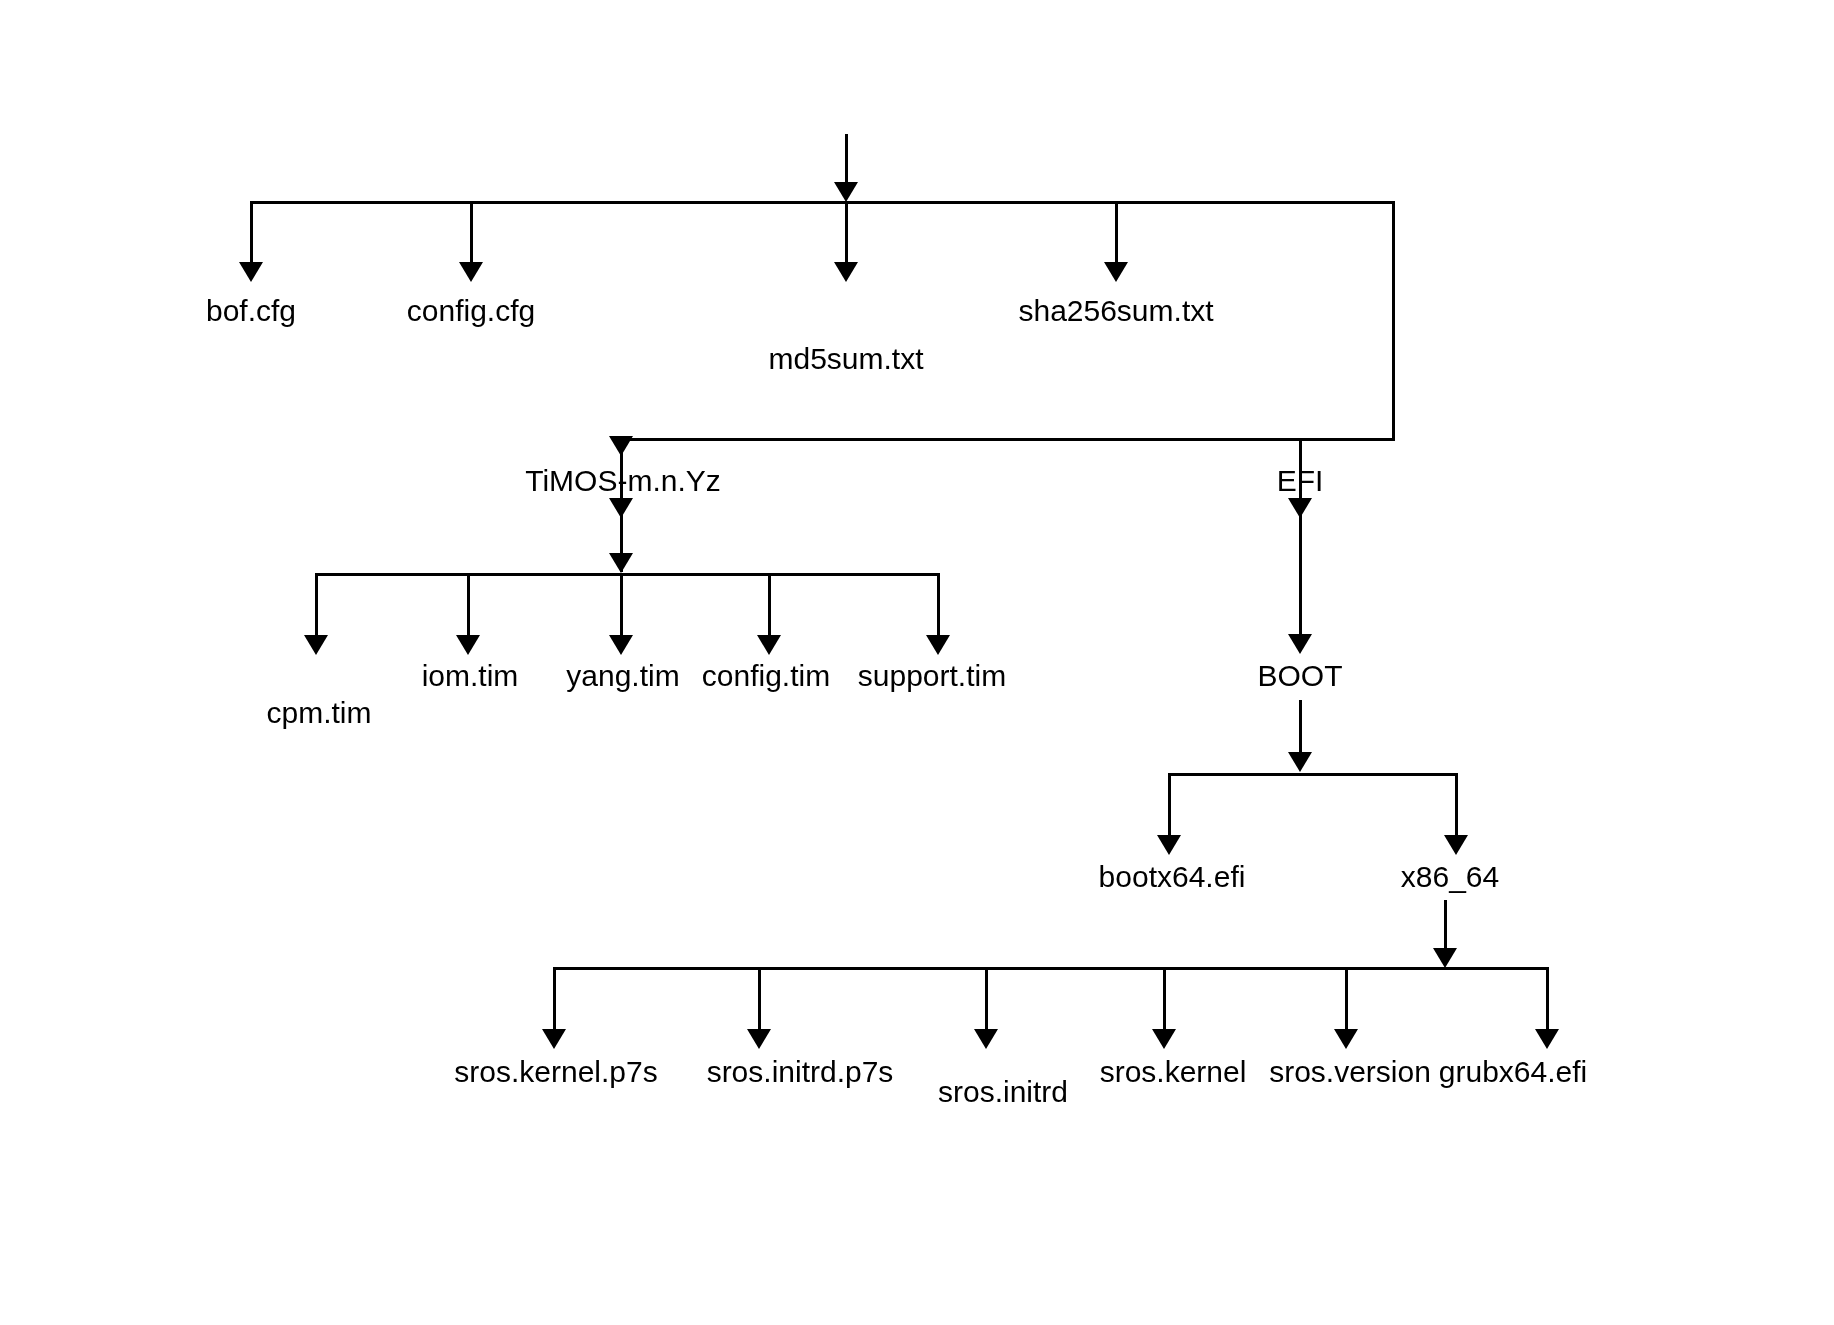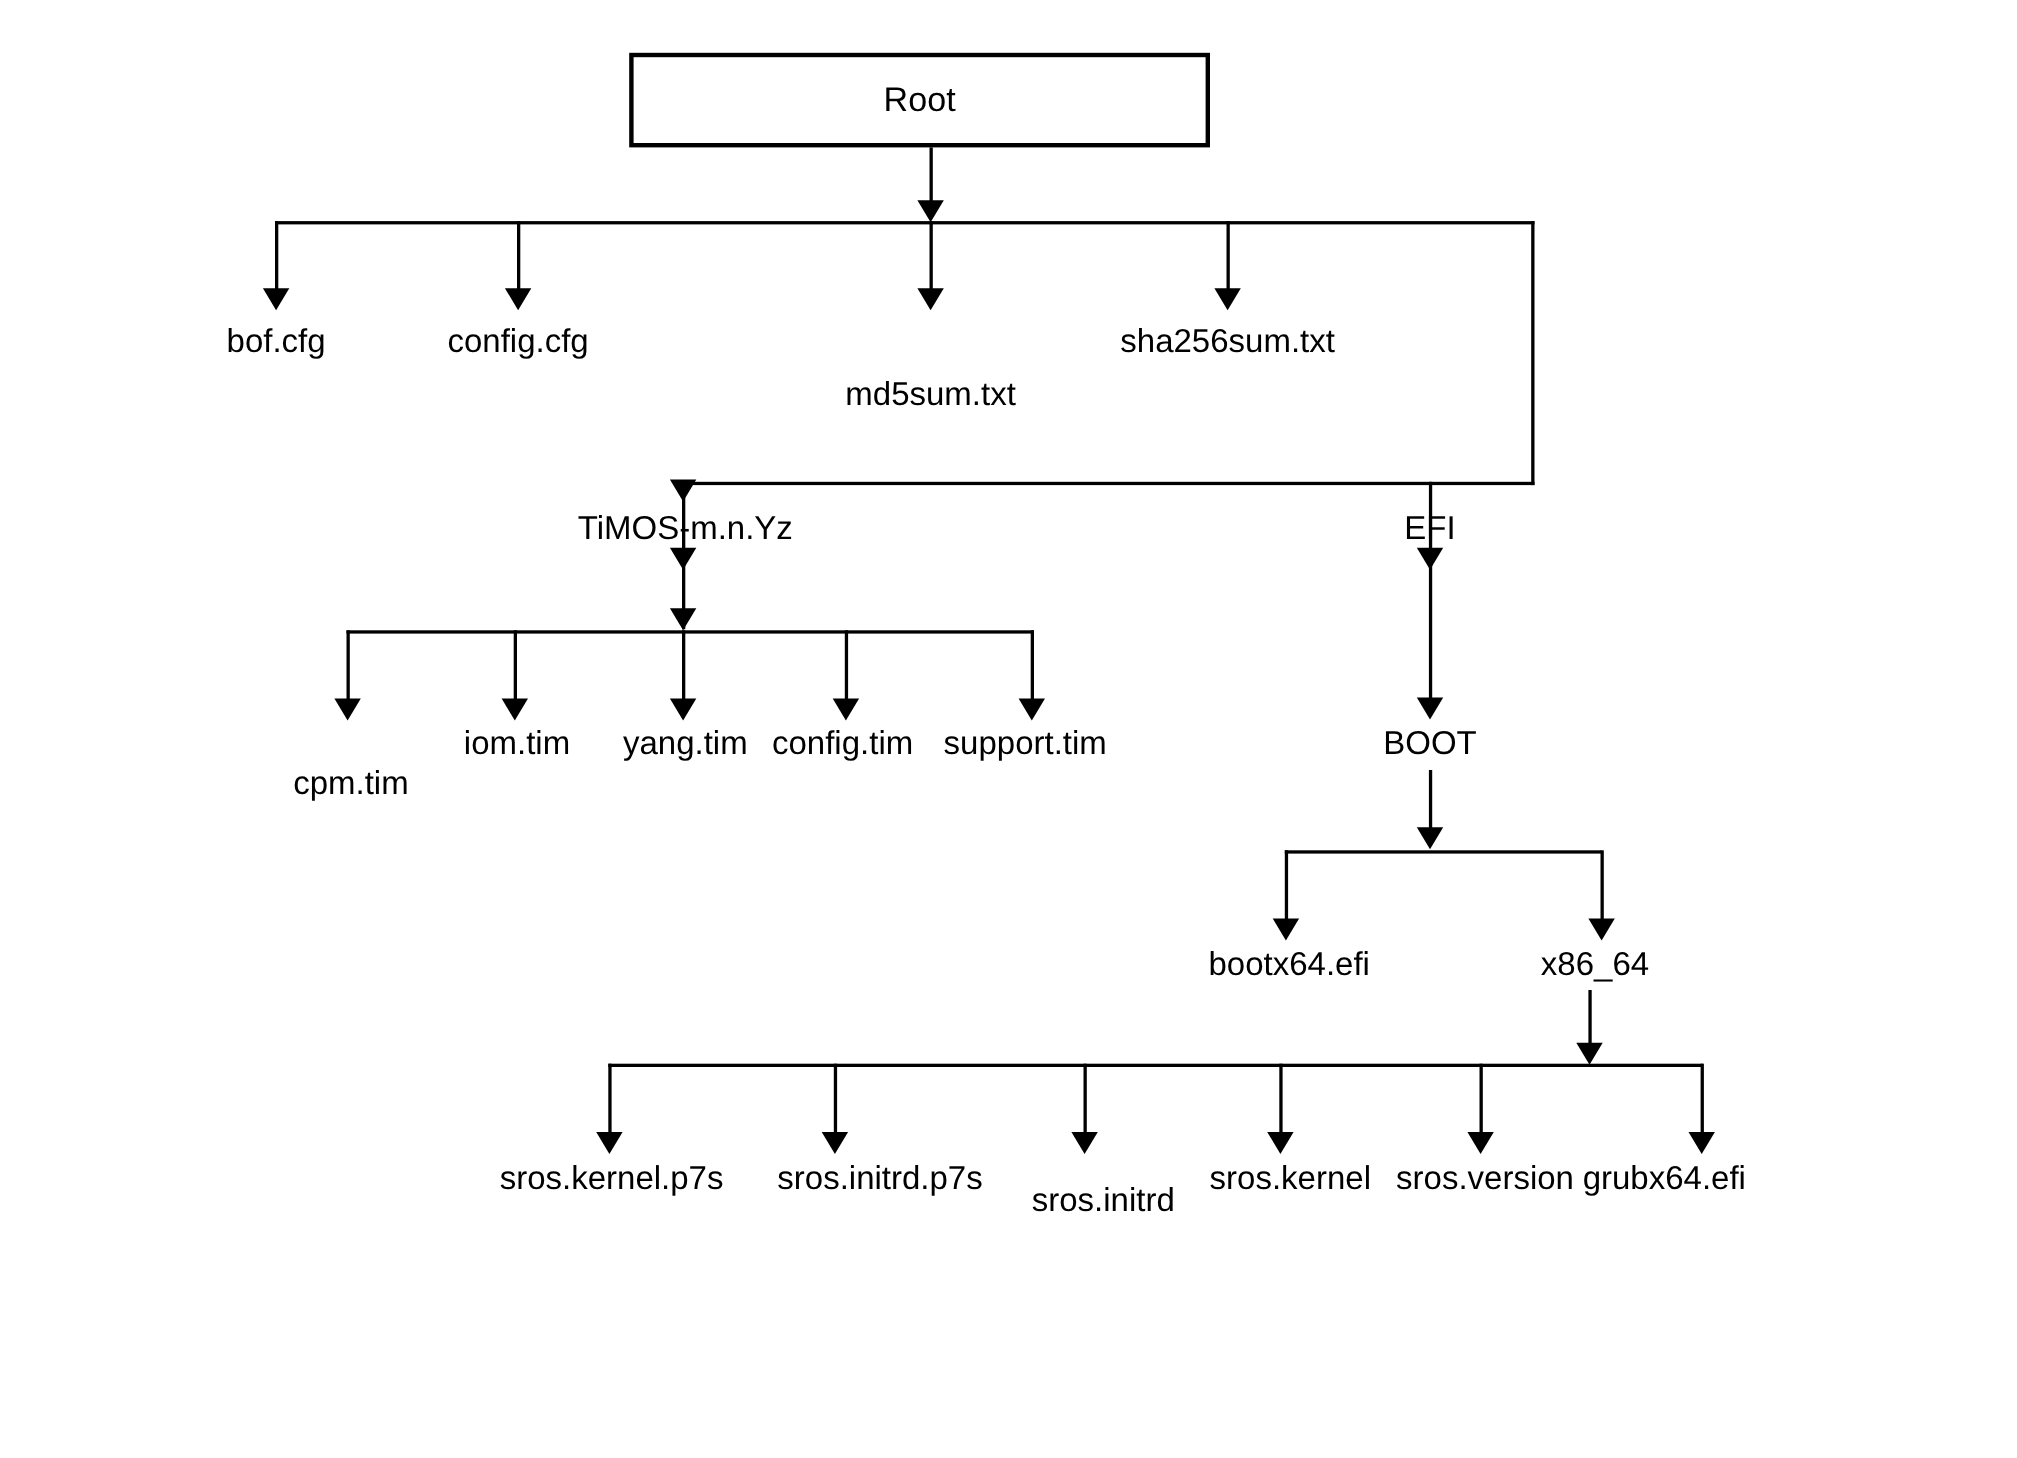--- a/index.html
+++ b/index.html
@@ -17,23 +17,20 @@
              border-left:12px solid transparent;border-right:12px solid transparent;
              border-top:20px solid #000;transform:translateX(-50%);}
   .figref{position:absolute;font-family:"Liberation Serif", serif;
           font-style:italic;font-size:22px;color:#000;margin-top:44px;}
 </style>
 </head>
 <body>
 
 <div id="stage">
 
-  <div class="root-box" style="left:572px;top:48px;width:528px;height:86px;">
-    <span>Root</span>
-  </div>
 
   <div class="vline" style="left:845px;top:134px;height:64px;"></div>
   <div class="arrowhead" style="left:846px;top:182px;"></div>
   <div class="hline" style="left:250px;top:201px;width:1145px;"></div>
 
   <div class="vline" style="left:250px;top:201px;height:76px;"></div>
   <div class="arrowhead" style="left:251px;top:262px;"></div>
   <div class="node-label" style="left:251px;top:296px;">
     <span>bof.cfg</span>
   </div>

